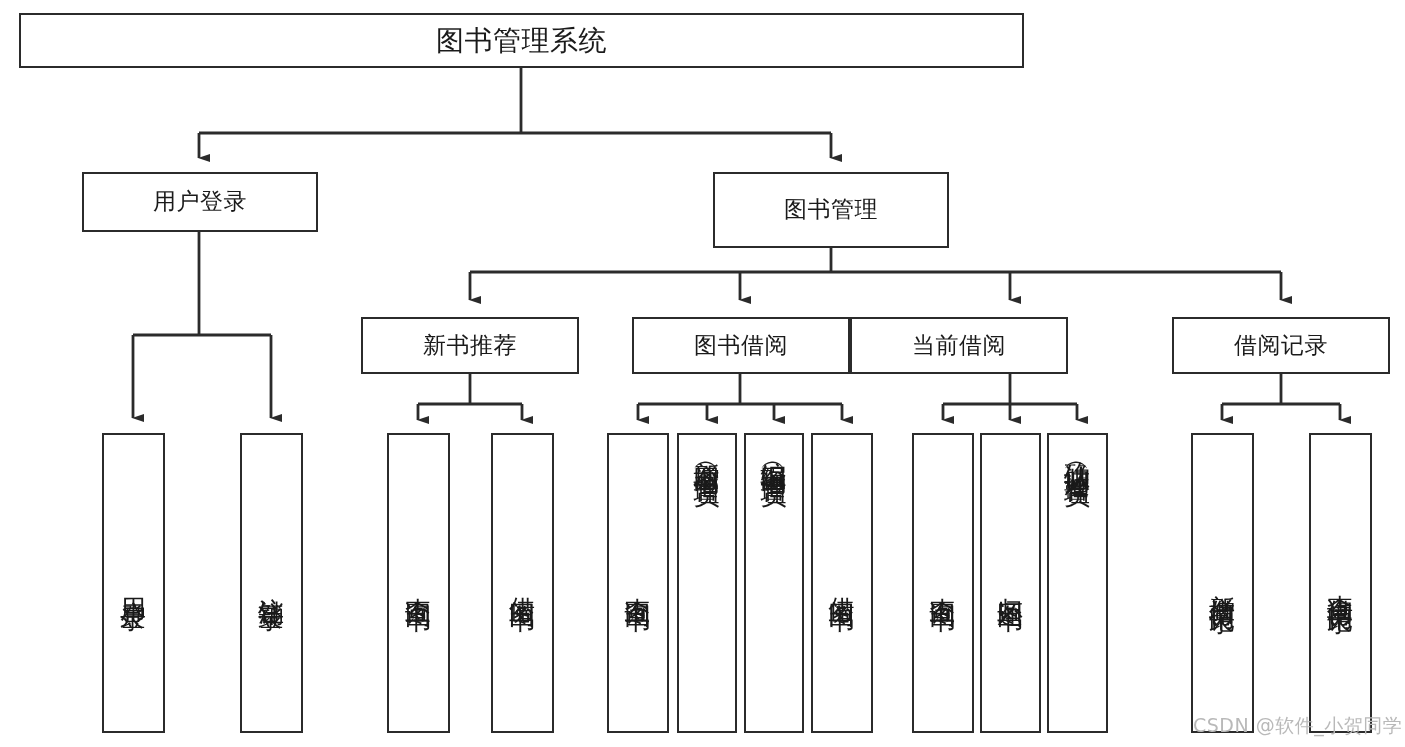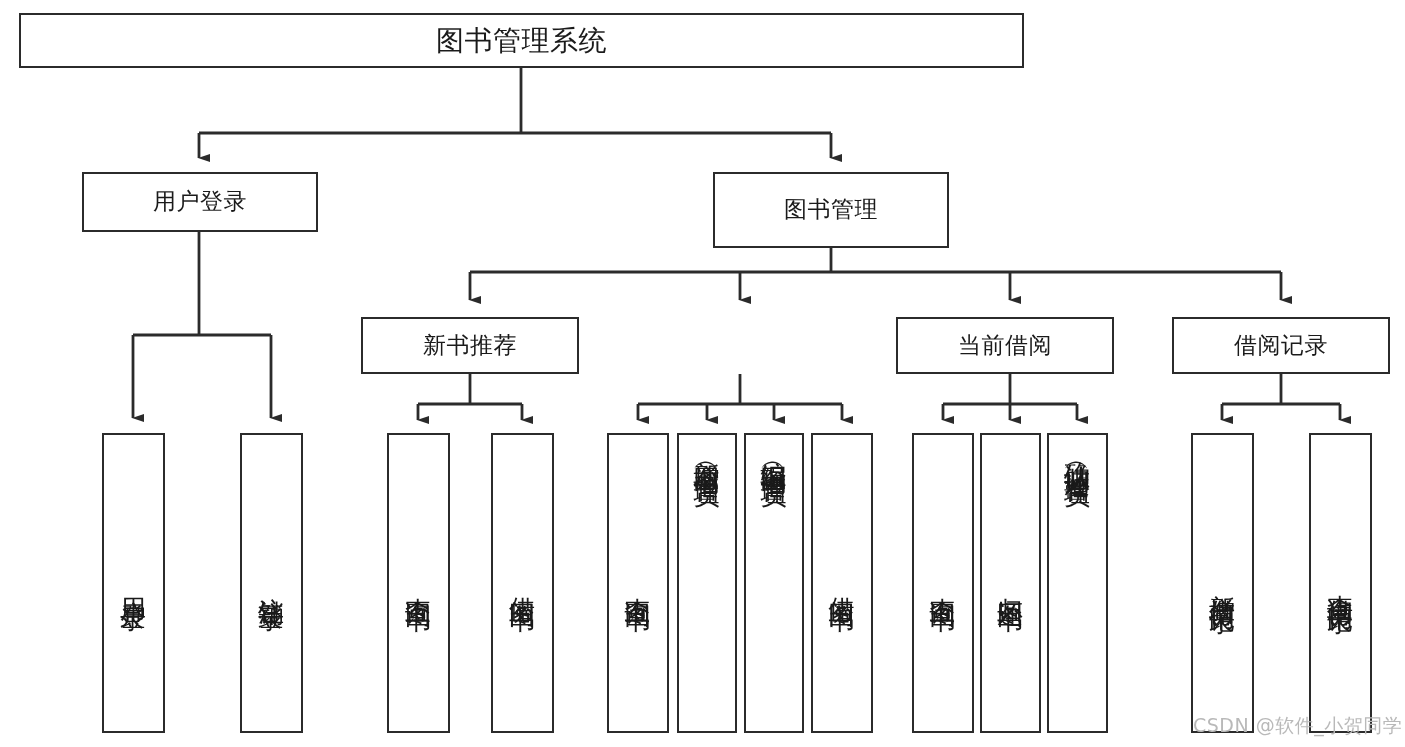--- a/index.html
+++ b/index.html
@@ -137,22 +137,25 @@
   </div>
 
   <div class="node horiz" style="left:713px; top:172px; width:236px; height:76px;">
     <span class="label">图书管理</span>
   </div>
 
   <div class="node horiz" style="left:361px; top:317px; width:218px; height:57px;">
     <span class="label">新书推荐</span>
   </div>
 
-
-  <div class="node horiz" style="left:896px; top:317px; width:218px; height:57px;">
+  <div class="node horiz" style="left:632px; top:317px; width:218px; height:57px;">
+    <span class="label">图书借阅</span>
+  </div>
+
+  <div class="node horiz" style="left:850px; top:317px; width:218px; height:57px;">
     <span class="label">当前借阅</span>
   </div>
 
   <div class="node horiz" style="left:1172px; top:317px; width:218px; height:57px;">
     <span class="label">借阅记录</span>
   </div>
 
   <div class="node vert centered" style="left:102px; top:433px; width:63px; height:300px;">
     <span class="label">用户登录</span>
   </div>

